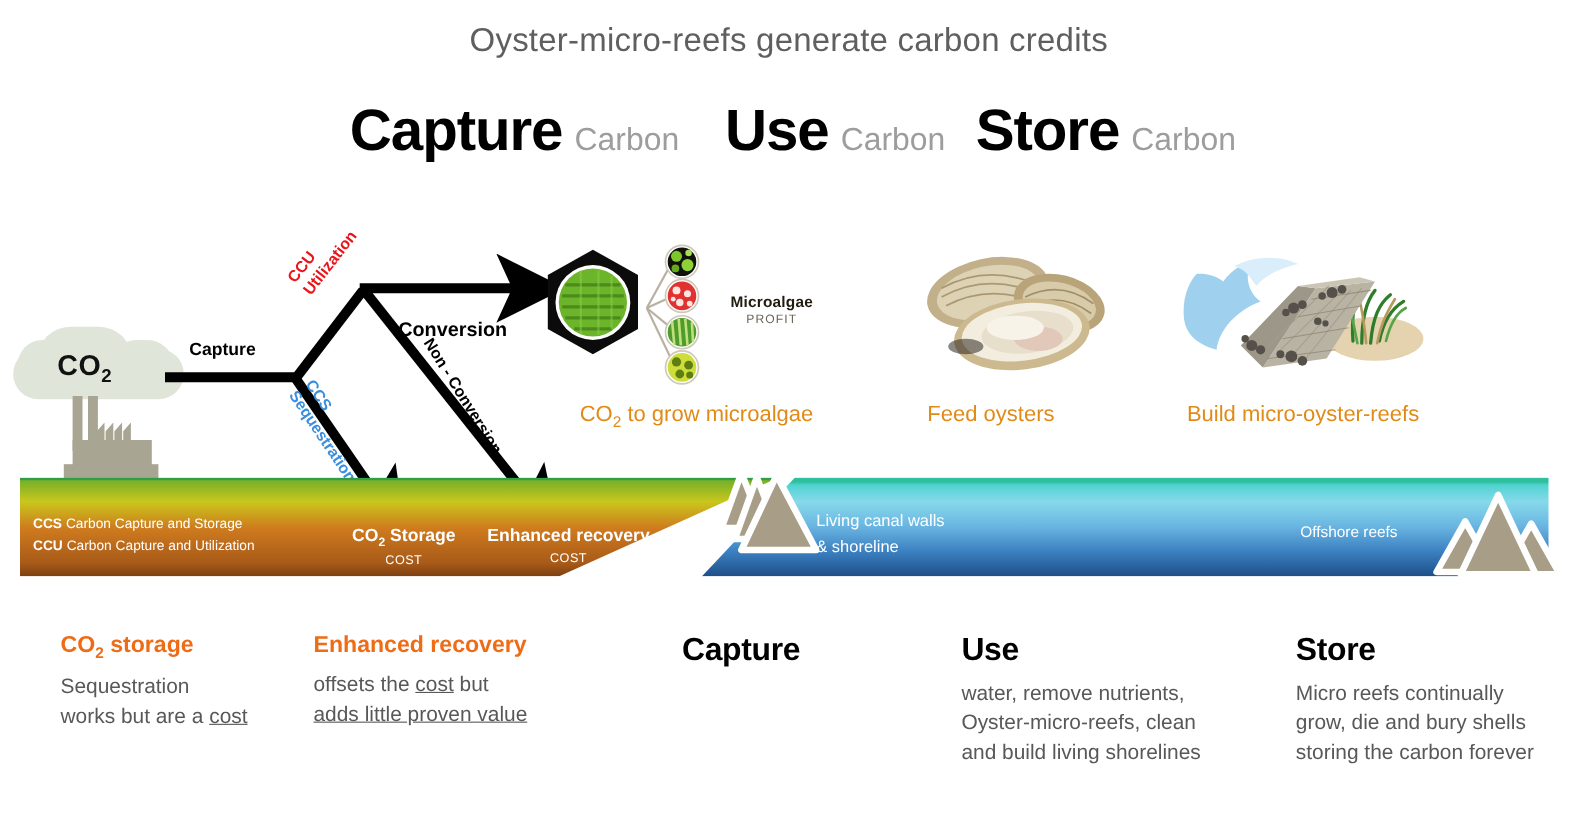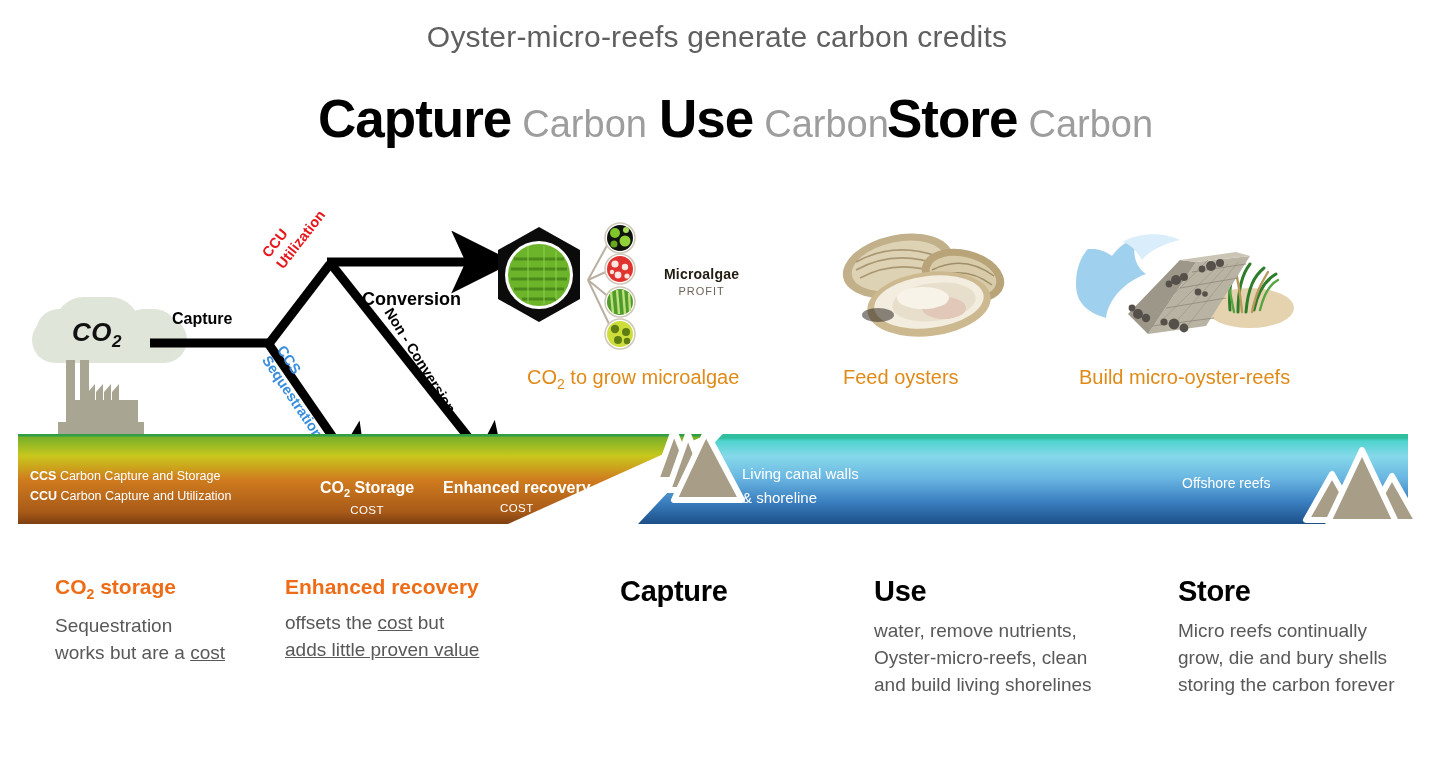--- a/index.html
+++ b/index.html
@@ -12,28 +12,28 @@
   .abs{position:absolute;}
 
   
   #page-title{
     left:0;top:20px;width:1434px;text-align:center;
     font-size:30px;color:#5f5f5f;letter-spacing:.2px;font-weight:400;
   }
   #cus-row{left:0;top:92px;width:1434px;height:64px;}
   .cus-group{position:absolute;display:flex;align-items:baseline;}
   .cus-big{font-size:53px;font-weight:bold;color:#000;letter-spacing:-1px;line-height:1;}
-  .cus-small{font-size:38px;color:#9d9d9d;margin-left:11px;line-height:1;font-weight:400;}
+  .cus-small{font-size:29px;color:#9d9d9d;margin-left:11px;line-height:1;font-weight:400;}
   #cus-capture{left:318px;}
   #cus-use{left:659px;}
   #cus-store{left:887px;}
   .flow-label{font-weight:bold;color:#000;}
 
   
-  #co2-cloud-wrap{left:32px;top:295px;width:160px;height:70px;font-style:italic;}
+  #co2-cloud-wrap{left:12px;top:295px;width:160px;height:70px;}
   .cloud-body{position:absolute;background:#dfe5d8;}
   #cloud-b1{left:0;top:22px;width:155px;height:46px;border-radius:26px;}
   #cloud-b2{left:22px;top:2px;width:86px;height:60px;border-radius:44px;}
   #cloud-b3{left:88px;top:14px;width:58px;height:48px;border-radius:30px;}
   #cloud-b4{left:4px;top:14px;width:50px;height:46px;border-radius:26px;}
   #co2-text{left:40px;top:22px;font-size:26px;font-weight:bold;color:#111;letter-spacing:.5px;}
   #co2-text sub{font-size:17px;}
 
   
   #factory{left:48px;top:360px;width:100px;height:76px;}

